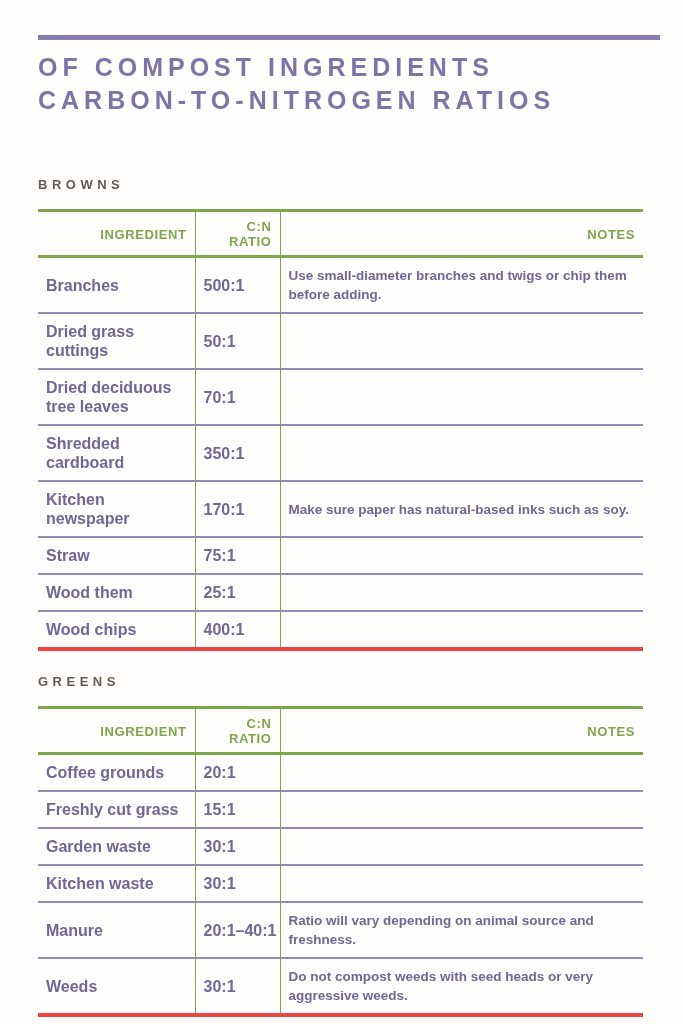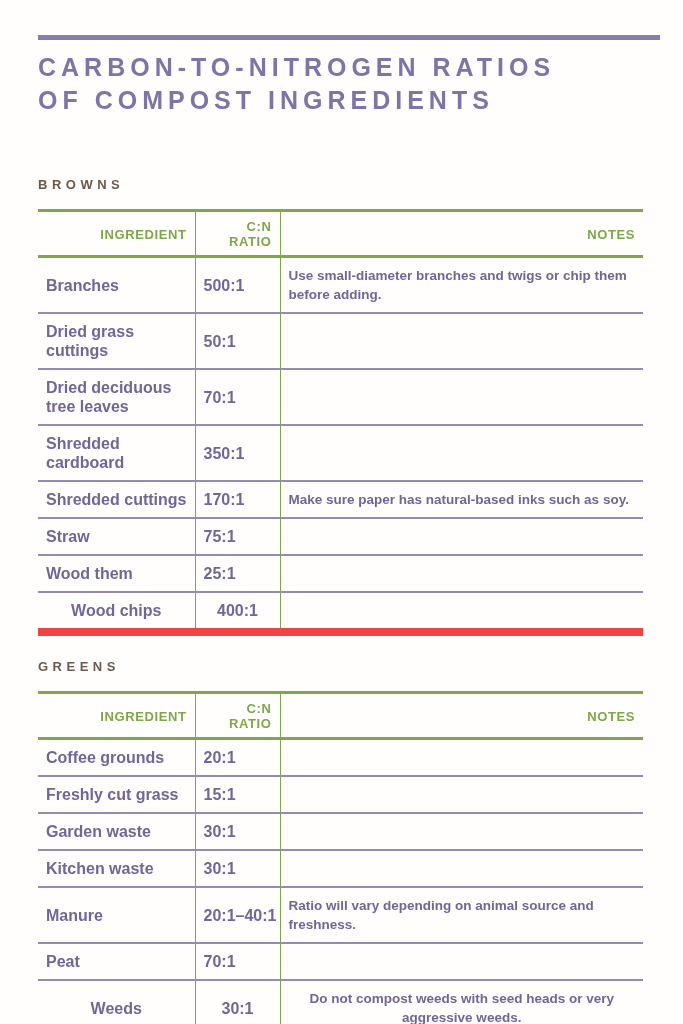--- a/index.html
+++ b/index.html
@@ -75,34 +75,33 @@
     font-size: 13.5px;
   }
   table.cn-table th:nth-child(1),
   table.cn-table th:nth-child(2),
   table.cn-table td:nth-child(1),
   table.cn-table td:nth-child(2) {
     border-right: 1px solid #7ea64b;
   }
   table.cn-table td.ratio { white-space: nowrap; }
   table.cn-table tr:last-child td {
-    border-bottom: 8px solid #ef4444;
-    text-align: center;
+    border-bottom: 4px solid #ef4444;
   }
 </style>
 </head>
 <body>
 
 <div class="page">
   <div class="content">
     <div class="top-rule"></div>
 
     <div class="doc-title">
+      <div>OF COMPOST INGREDIENTS</div>
       <div>CARBON-TO-NITROGEN RATIOS</div>
-      <div>OF COMPOST INGREDIENTS</div>
     </div>
 
     <div class="section-label browns">BROWNS</div>
 
     <table class="cn-table">
       <colgroup>
           <col class="c1">
           <col class="c2">
           <col class="c3">
         </colgroup>
@@ -128,21 +127,21 @@
           <td class="ing">Dried deciduous tree leaves</td>
           <td class="ratio">70:1</td>
           <td class="note"></td>
         </tr>
         <tr>
           <td class="ing">Shredded cardboard</td>
           <td class="ratio">350:1</td>
           <td class="note"></td>
         </tr>
         <tr>
-          <td class="ing">Shredded cuttings</td>
+          <td class="ing">Kitchen newspaper</td>
           <td class="ratio">170:1</td>
           <td class="note">Make sure paper has natural-based inks such as soy.</td>
         </tr>
         <tr>
           <td class="ing">Straw</td>
           <td class="ratio">75:1</td>
           <td class="note"></td>
         </tr>
         <tr>
           <td class="ing">Wood them</td>
@@ -192,25 +191,20 @@
           <td class="ing">Kitchen waste</td>
           <td class="ratio">30:1</td>
           <td class="note"></td>
         </tr>
         <tr>
           <td class="ing">Manure</td>
           <td class="ratio">20:1–40:1</td>
           <td class="note">Ratio will vary depending on animal source and freshness.</td>
         </tr>
         <tr>
-          <td class="ing">Peat</td>
-          <td class="ratio">70:1</td>
-          <td class="note"></td>
-        </tr>
-        <tr>
           <td class="ing">Weeds</td>
           <td class="ratio">30:1</td>
           <td class="note">Do not compost weeds with seed heads or very aggressive weeds.</td>
         </tr>
       </tbody>
     </table>
   </div>
 </div>
 
 </body></html>

